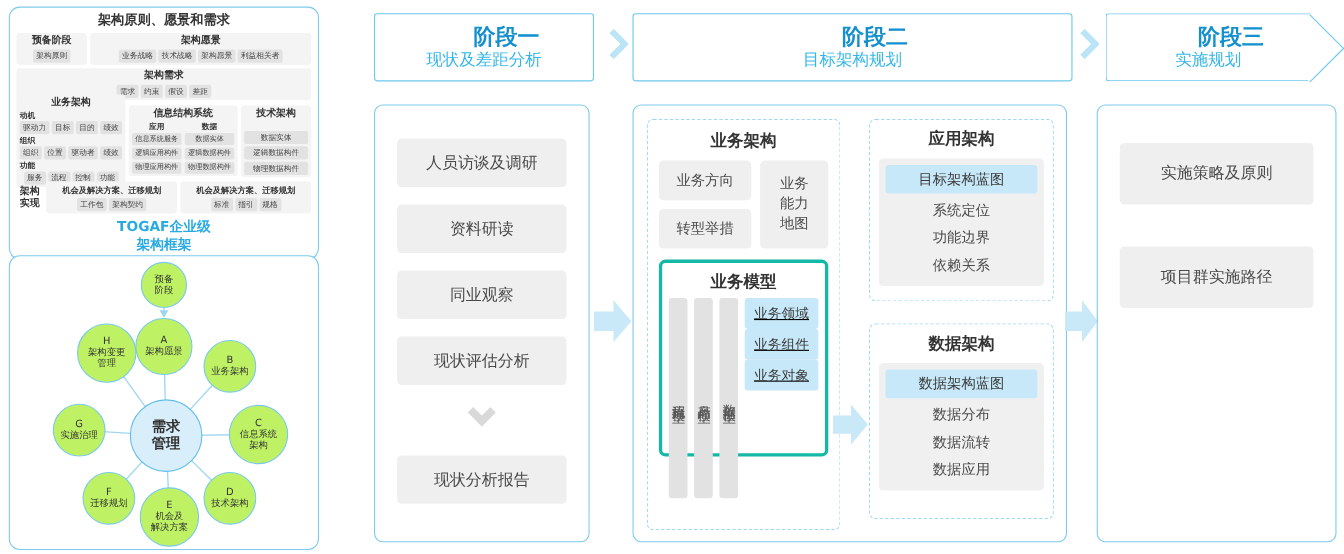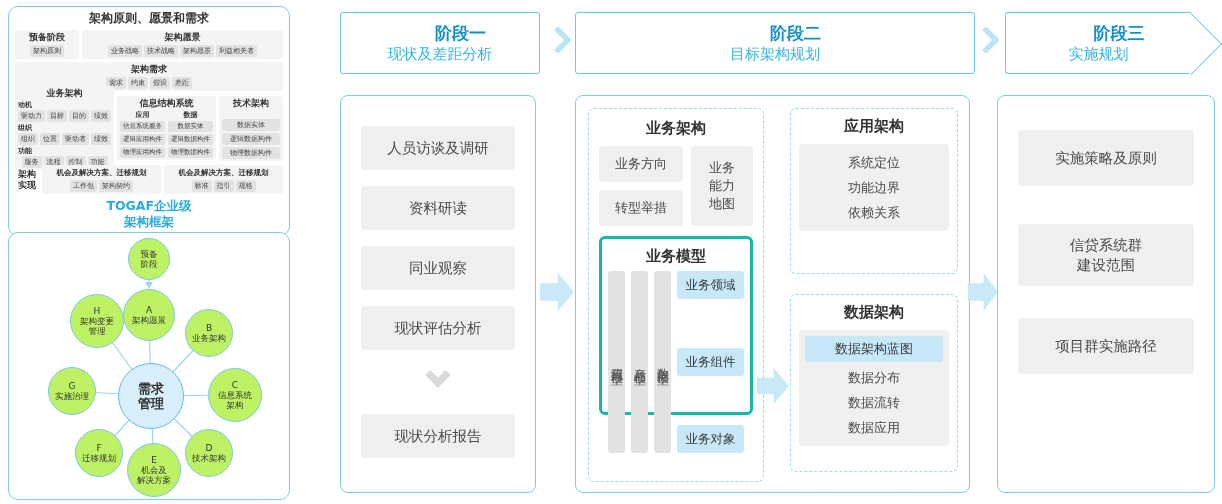--- a/index.html
+++ b/index.html
@@ -26,21 +26,21 @@
   
   .lb { left:8px; top:232px; width:282px; height:268px; border-radius:10px; }
   .tg-node { position:absolute; border-radius:50%; background:#bef264; border:1px solid #79C9EC; display:flex; flex-direction:column; align-items:center; justify-content:center; color:#333; text-align:center; }
   .tg-letter { font-size:9px; line-height:10px; color:#333; }
   .tg-label { font-size:8.5px; line-height:10px; white-space:pre-line; }
   .tg-center { background:#D8EEFA; border-color:#5FBEE8; }
   .tg-center .tg-label { font-size:13px; font-weight:bold; line-height:15px; }
 
   
   .banner { position:absolute; top:12px; height:62px; background:#fff; border:1px solid #6CC8EE; border-radius:3px; display:flex; flex-direction:column; align-items:center; justify-content:center; gap:3px; }
-  .banner-title { color:#1590CE; font-weight:bold; font-size:17px; line-height:19px;margin-left:41px; }
+  .banner-title { color:#1590CE; font-weight:bold; font-size:20px; line-height:19px;margin-left:41px; }
   .banner-sub { color:#35B6E8; font-size:15px; line-height:17px; }
   .sep { position:absolute; top:30px; width:20px; height:20px; border-top:6px solid #BCE4F7; border-right:6px solid #BCE4F7; border-radius:2px; transform:rotate(45deg); }
   .banner-noright { border-right:none; border-radius:3px 0 0 3px; }
   .banner-tip { position:absolute; right:-22px; top:9px; width:44px; height:44px; background:#fff; border-top:1px solid #6CC8EE; border-right:1px solid #6CC8EE; transform:rotate(45deg); }
 
   
   .fat-arrow { position:absolute; background:#C9E9F8; clip-path:polygon(0 28%, 52% 28%, 52% 2%, 100% 50%, 52% 98%, 52% 72%, 0 72%); }
 
   
   .gray-box { background:#EFEFEF; border-radius:4px; color:#4A4A4A; display:flex; align-items:center; justify-content:center; text-align:center; }
@@ -58,21 +58,21 @@
   .group-title { font-size:15px; font-weight:bold; color:#333; text-align:center; margin-bottom:8px; }
   .biz-group { left:12px; top:12px; width:176px; height:374px; }
   .biz-row { display:flex; gap:8px; }
   .biz-left { display:flex; flex-direction:column; gap:8px; width:84px; }
   .biz-left .gray-box { height:36px; font-size:13px; }
   .cap-box { width:62px; height:80px; font-size:13px; line-height:18px; padding:0 16px; }
   .model { margin-top:10px; height:179px; border:3px solid #14b8a6; border-radius:6px; padding:6px; }
   .model-title { font-size:15px; font-weight:bold; color:#333; text-align:center; height:22px; line-height:22px; }
   .model-body { display:flex; gap:6px; height:182px; margin-top:4px; }
   .vbar { width:17px; background:#E2E2E2; border-radius:3px; writing-mode:vertical-rl; display:flex; align-items:center; justify-content:center; font-size:12px; color:#555; letter-spacing:2px; }
-  .model-items { flex:1; display:flex; flex-direction:column; justify-content:space-between; }
+  .model-items { flex:1; display:flex; flex-direction:column; justify-content:flex-start;text-decoration:underline; }
   .model-items .blue-box { height:28px; font-size:12.5px; }
   .app-group { left:214px; top:12px; width:168px; height:166px; padding:8px; }
   .data-group { left:214px; top:198px; width:168px; height:178px; padding:8px; }
   .blueprint-wrap { background:#F0F0F0; border-radius:4px; padding:6px; }
   .blueprint-bar { height:26px; font-size:13px; margin-bottom:3px; }
   .bp-line { font-size:13px; line-height:25px; color:#4A4A4A; text-align:center; }
 
   
   .panel3 { left:997px; top:95px; width:218px; height:398px; padding:34px 20px 0; }
   .p3-box { font-size:14.5px; line-height:20px; white-space:pre-line; }
@@ -314,20 +314,21 @@
             <div class="blue-box">业务组件</div>
             <div class="blue-box">业务对象</div>
           </div>
         </div>
       </div>
     </div>
 
     <div class="group app-group">
       <div class="group-title">应用架构</div>
       <div class="blueprint-wrap">
+        <div class="blue-box blueprint-bar">目标架构蓝图</div>
         <div class="bp-line">系统定位</div>
         <div class="bp-line">功能边界</div>
         <div class="bp-line">依赖关系</div>
       </div>
     </div>
 
     <div class="group data-group">
       <div class="group-title">数据架构</div>
       <div class="blueprint-wrap">
         <div class="blue-box blueprint-bar">数据架构蓝图</div>
@@ -337,18 +338,16 @@
       </div>
     </div>
   </div>
 
   <div class="fat-arrow" style="left:757px;top:367px;width:32px;height:38px;"></div>
 
   <div class="fat-arrow" style="left:968px;top:272px;width:30px;height:40px;"></div>
 
   <div class="panel panel3">
     <div class="gray-box p3-box p3-1">实施策略及原则</div>
-    <div class="gray-box p3-box p3-2">信贷系统群
-建设范围</div>
     <div class="gray-box p3-box p3-3">项目群实施路径</div>
   </div>
 
 </div>
 
 </body></html>

